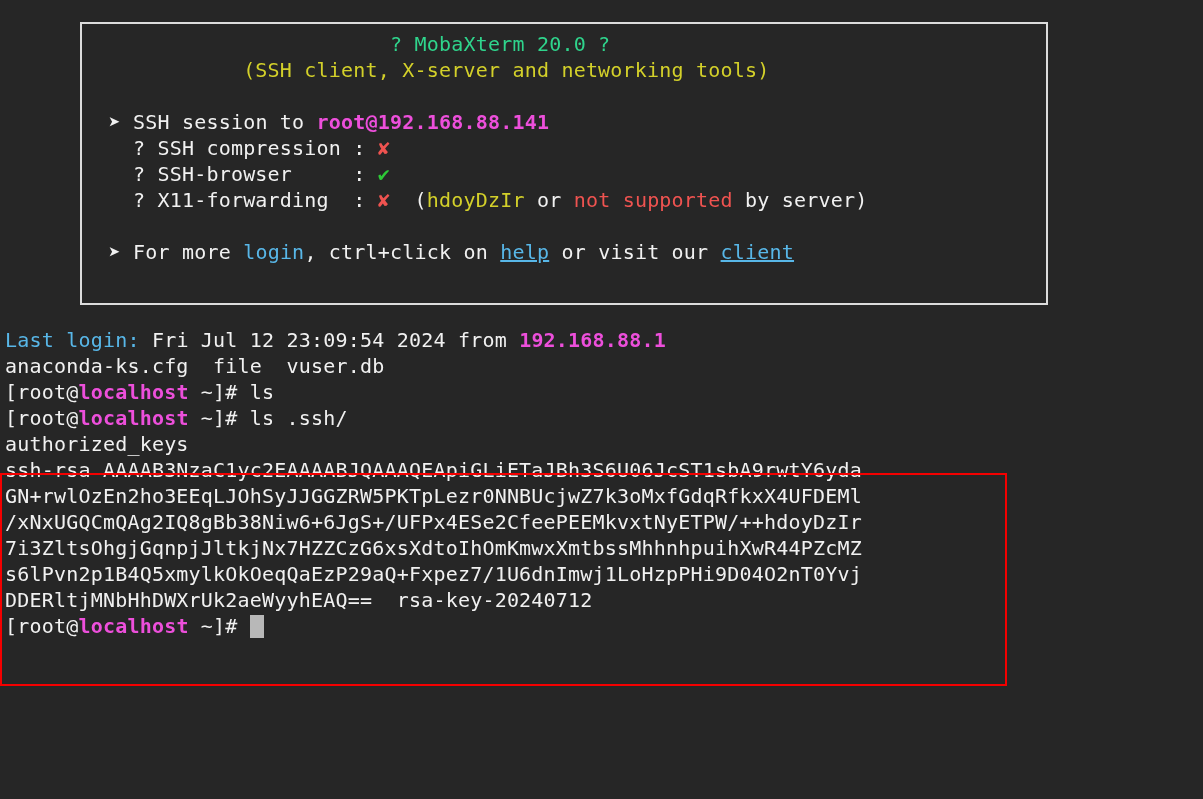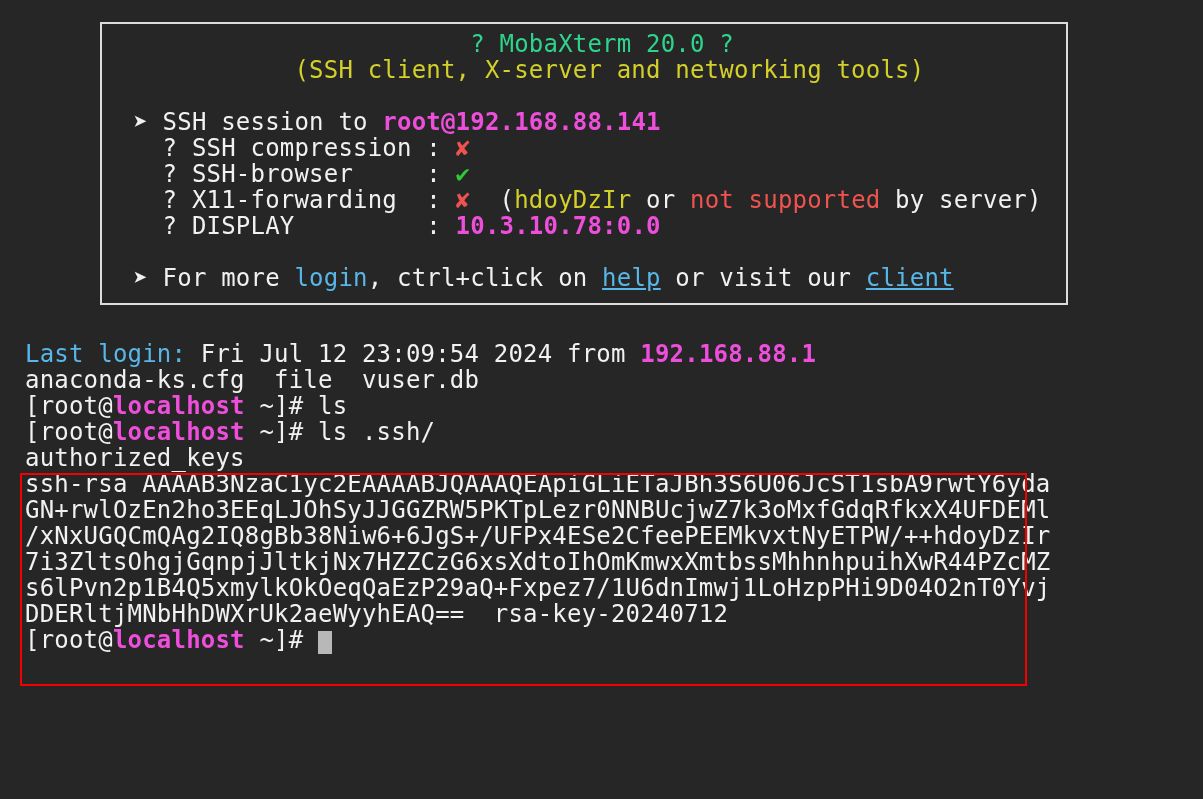--- a/index.html
+++ b/index.html
@@ -2,28 +2,28 @@
 <html style="--bg: #262626; --fg: #f1f1f1; --green: #2fd48c; --check: #2dc937; --yellow: #d3d02a; --magenta: #ed4fdb; --red: #ef5350; --cyan: #58b7e8; --border: #dcdcdc; --box-red: #f40000; --cursor: #b8b8b8;"><head>
 <meta charset="utf-8">
 <style>
   * { margin:0; padding:0; box-sizing:border-box; }
   html,body { width:1203px; height:799px; overflow:hidden; }
   body { background:var(--bg,#262626); }
   .screen {
     position:relative; width:1004px; height:799px;
     background:var(--bg,#262626);
     font-family:"DejaVu Sans Mono","DejaVu Sans",monospace;
-    font-size:24px; line-height:26px; color:var(--fg,#f1f1f1);margin-left:20px;
+    font-size:20px; line-height:26px; color:var(--fg,#f1f1f1);
   }
   .tline { height:26px; white-space:pre; letter-spacing:0.2px; }
   .banner {
     position:absolute; left:80px; top:22px; width:968px; height:283px;
     border:2px solid var(--border,#dcdcdc); padding:7px 0 0 2px;
   }
-  .output { position:absolute; left:5px; top:341px; }
+  .output { position:absolute; left:5px; top:327px; }
   .redbox {
     position:absolute; left:0px; top:473px; width:1007px; height:213px;
     border:2px solid var(--box-red,#f40000); pointer-events:none;
   }
   .green   { color:var(--green,#2fd48c); }
   .check   { color:var(--check,#2dc937); }
   .yellow  { color:var(--yellow,#d3d02a); }
   .magenta { color:var(--magenta,#ed4fdb);font-weight:bold; }
   .red     { color:var(--red,#ef5350); }
   .cyan    { color:var(--cyan,#58b7e8); }
@@ -37,21 +37,20 @@
 <div class="screen">
   <div class="banner">
     <div id="banner-lines">
         <div class="tline"><span class="green">                         ? MobaXterm 20.0 ?</span></div>
         <div class="tline"><span class="yellow">             (SSH client, X-server and networking tools)</span></div>
         <div class="tline"></div>
         <div class="tline"><span>  </span><span>➤</span><span> SSH session to </span><span class="magenta">root@192.168.88.141</span></div>
         <div class="tline"><span>    ? SSH compression : </span><span class="red">✘</span></div>
         <div class="tline"><span>    ? SSH-browser     : </span><span class="check">✔</span></div>
         <div class="tline"><span>    ? X11-forwarding  : </span><span class="red">✘</span><span>  (</span><span class="yellow">hdoyDzIr</span><span> or </span><span class="red">not supported</span><span> by server)</span></div>
-        <div class="tline"><span>    ? DISPLAY         : </span><span class="magenta">10.3.10.78:0.0</span></div>
         <div class="tline"></div>
         <div class="tline"><span>  </span><span>➤</span><span> For more </span><span class="cyan">login</span><span>, ctrl+click on </span><span class="link">help</span><span> or visit our </span><span class="link">client</span></div>
       </div>
   </div>
   <div class="output" id="output-lines">
       <div class="tline"><span class="cyan">Last login:</span><span> Fri Jul 12 23:09:54 2024 from </span><span class="magenta">192.168.88.1</span></div>
       <div class="tline"><span>anaconda-ks.cfg  file  vuser.db</span></div>
       <div class="tline"><span>[root@</span><span class="magenta">localhost</span><span> ~]# ls</span></div>
       <div class="tline"><span>[root@</span><span class="magenta">localhost</span><span> ~]# ls .ssh/</span></div>
       <div class="tline"><span>authorized_keys</span></div>

